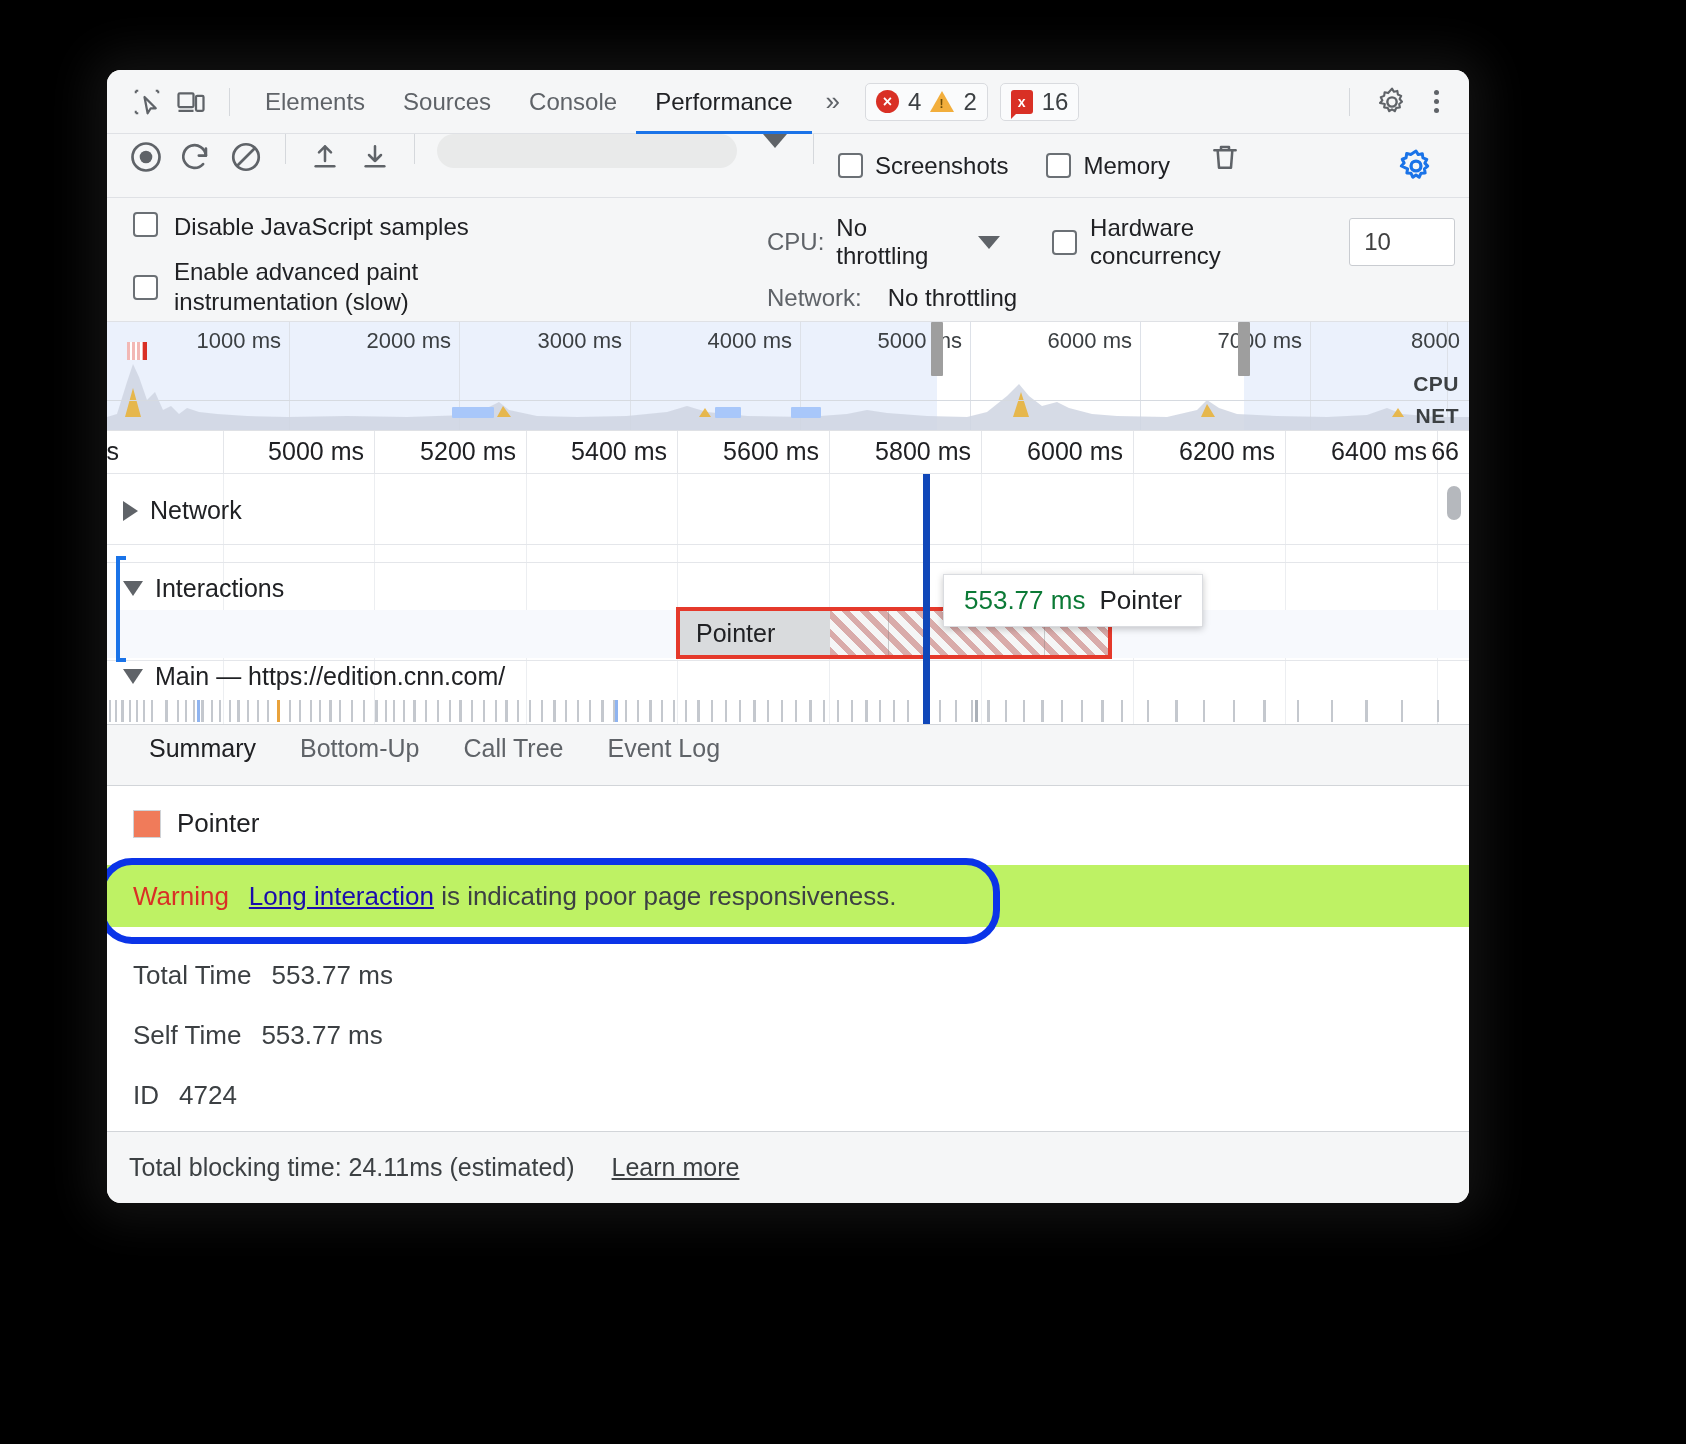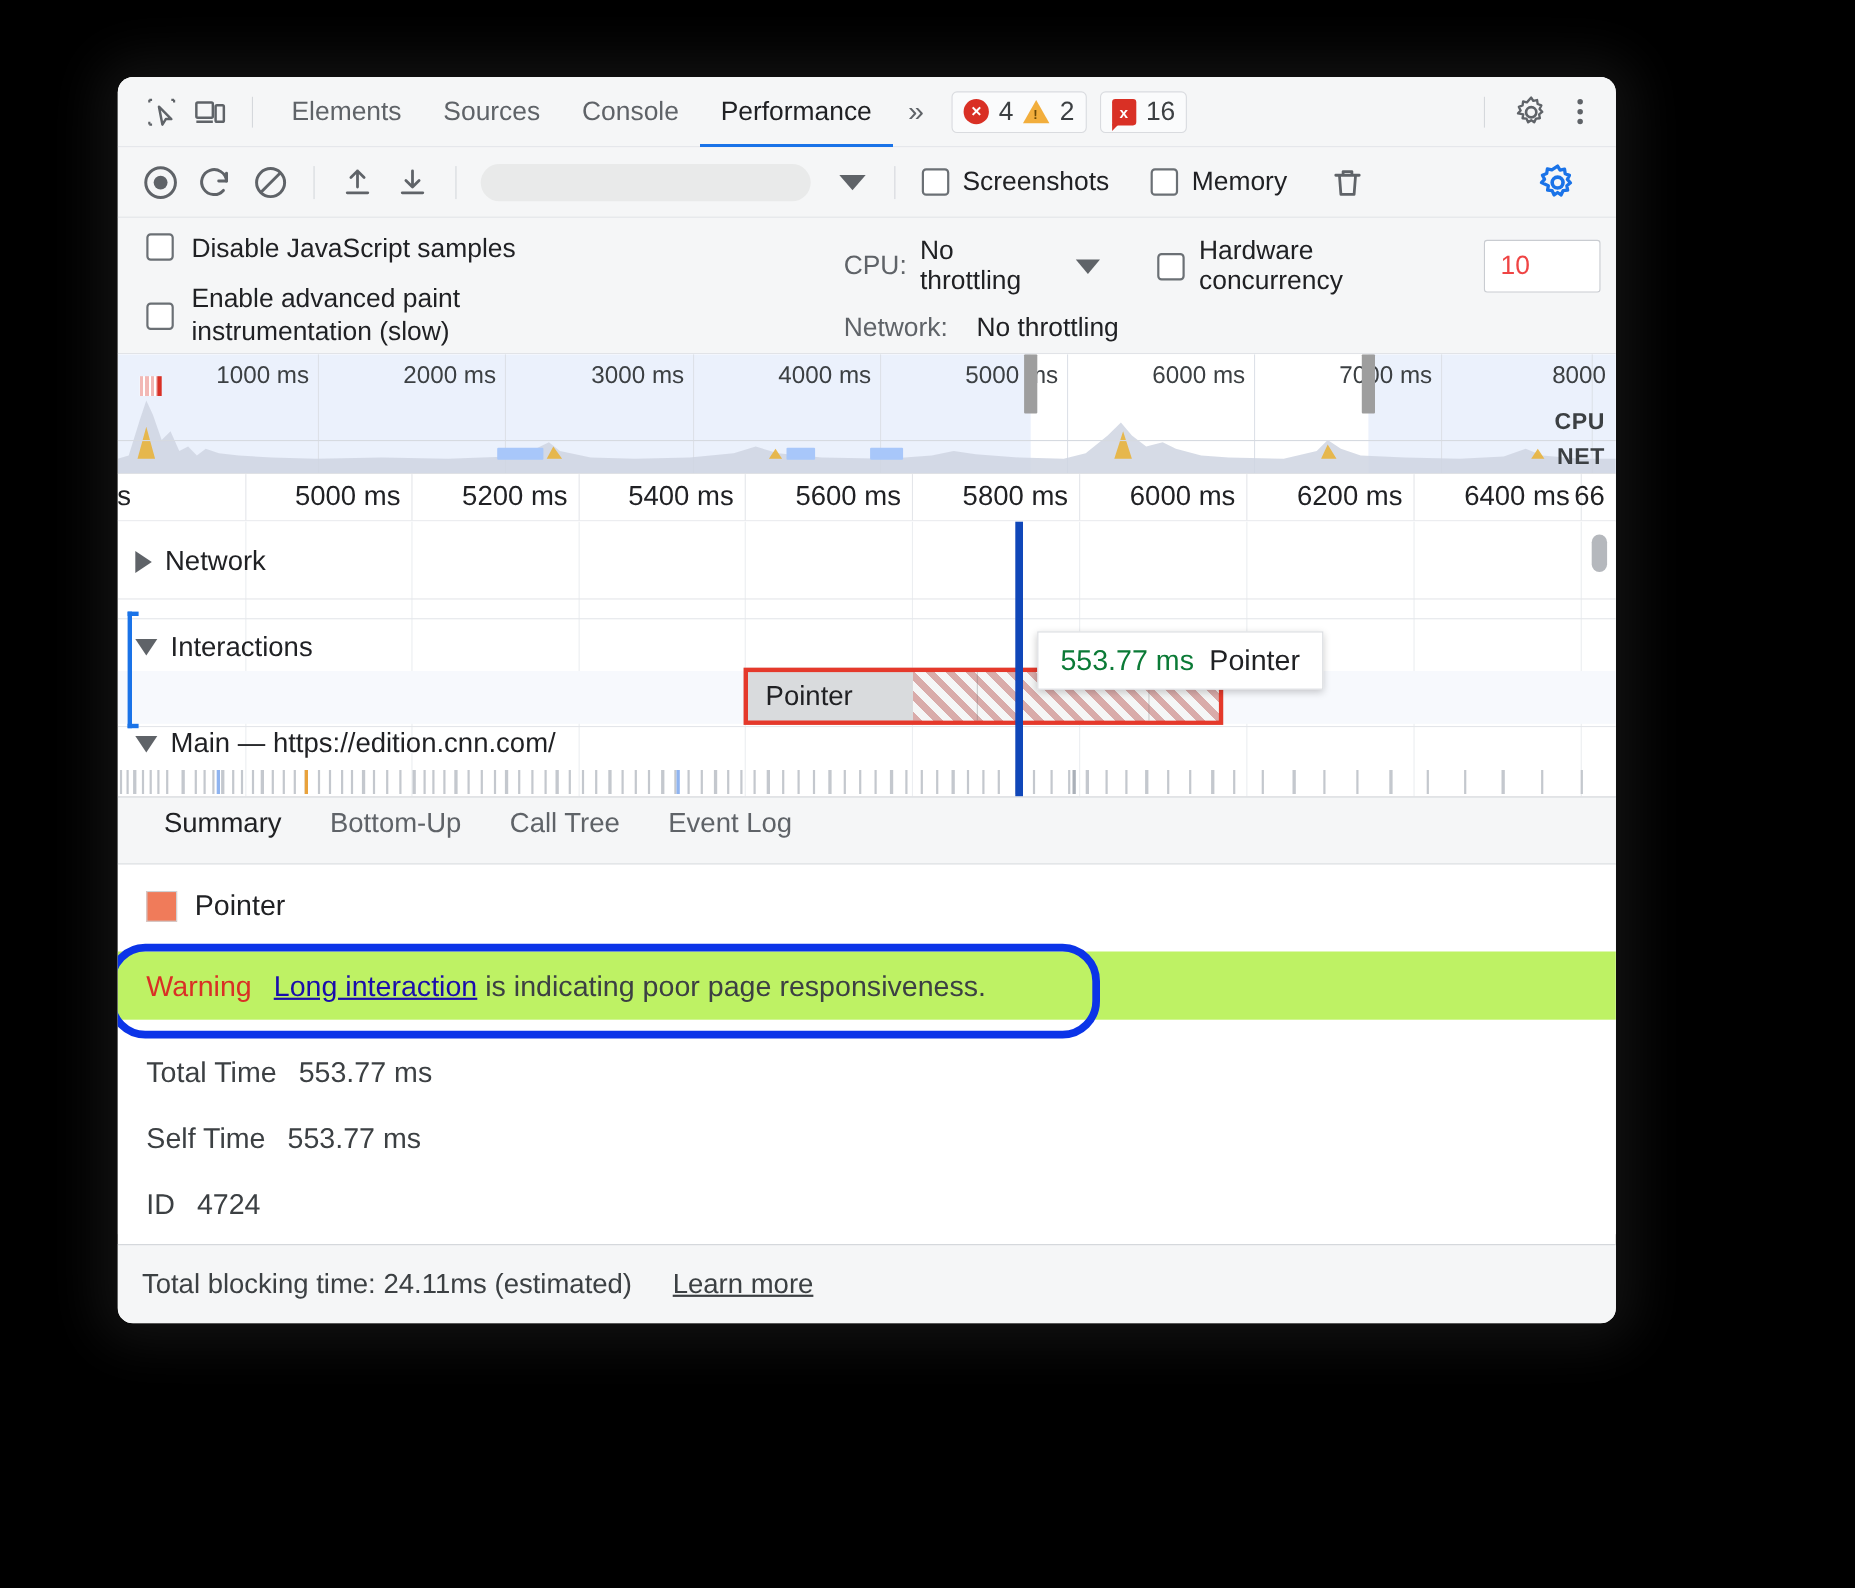--- a/index.html
+++ b/index.html
@@ -179,21 +179,20 @@
   }
   .kebab span { width: 5px; height: 5px; border-radius: 50%; background: #5f6368; }
 
   
   .perfbar {
     position: relative;
     height: 64px;
     background: #f5f6f7;
     border-bottom: 1px solid #dfe1e5;
     display: flex;
-    align-items: center;
     padding: 0 16px;
     box-sizing: border-box;
     gap: 4px;
   }
   .pb-icon {
     width: 46px; height: 46px;
     display: flex; align-items: center; justify-content: center;
     color: #5f6368;
   }
   .pb-sep { width: 1px; height: 30px; background: #d5d8dc; margin: 0 12px; }
@@ -264,21 +263,21 @@
     border-top: 13px solid #5f6368;
     margin-left: 6px;
   }
   .hw-check { display: flex; align-items: center; gap: 13px; margin-left: 40px; }
   .hw-input {
     width: 110px; height: 48px;
     border: 1px solid #c9ccd1;
     background: #fff;
     border-radius: 3px;
     font-size: 24px;
-    color: #ef4444;
+    color: #404040;
     display: flex; align-items: center;
     padding-left: 14px;
     box-sizing: border-box;
     margin-left: 18px;
   }
 
   
   .overview {
     position: relative;
     height: 108px;

